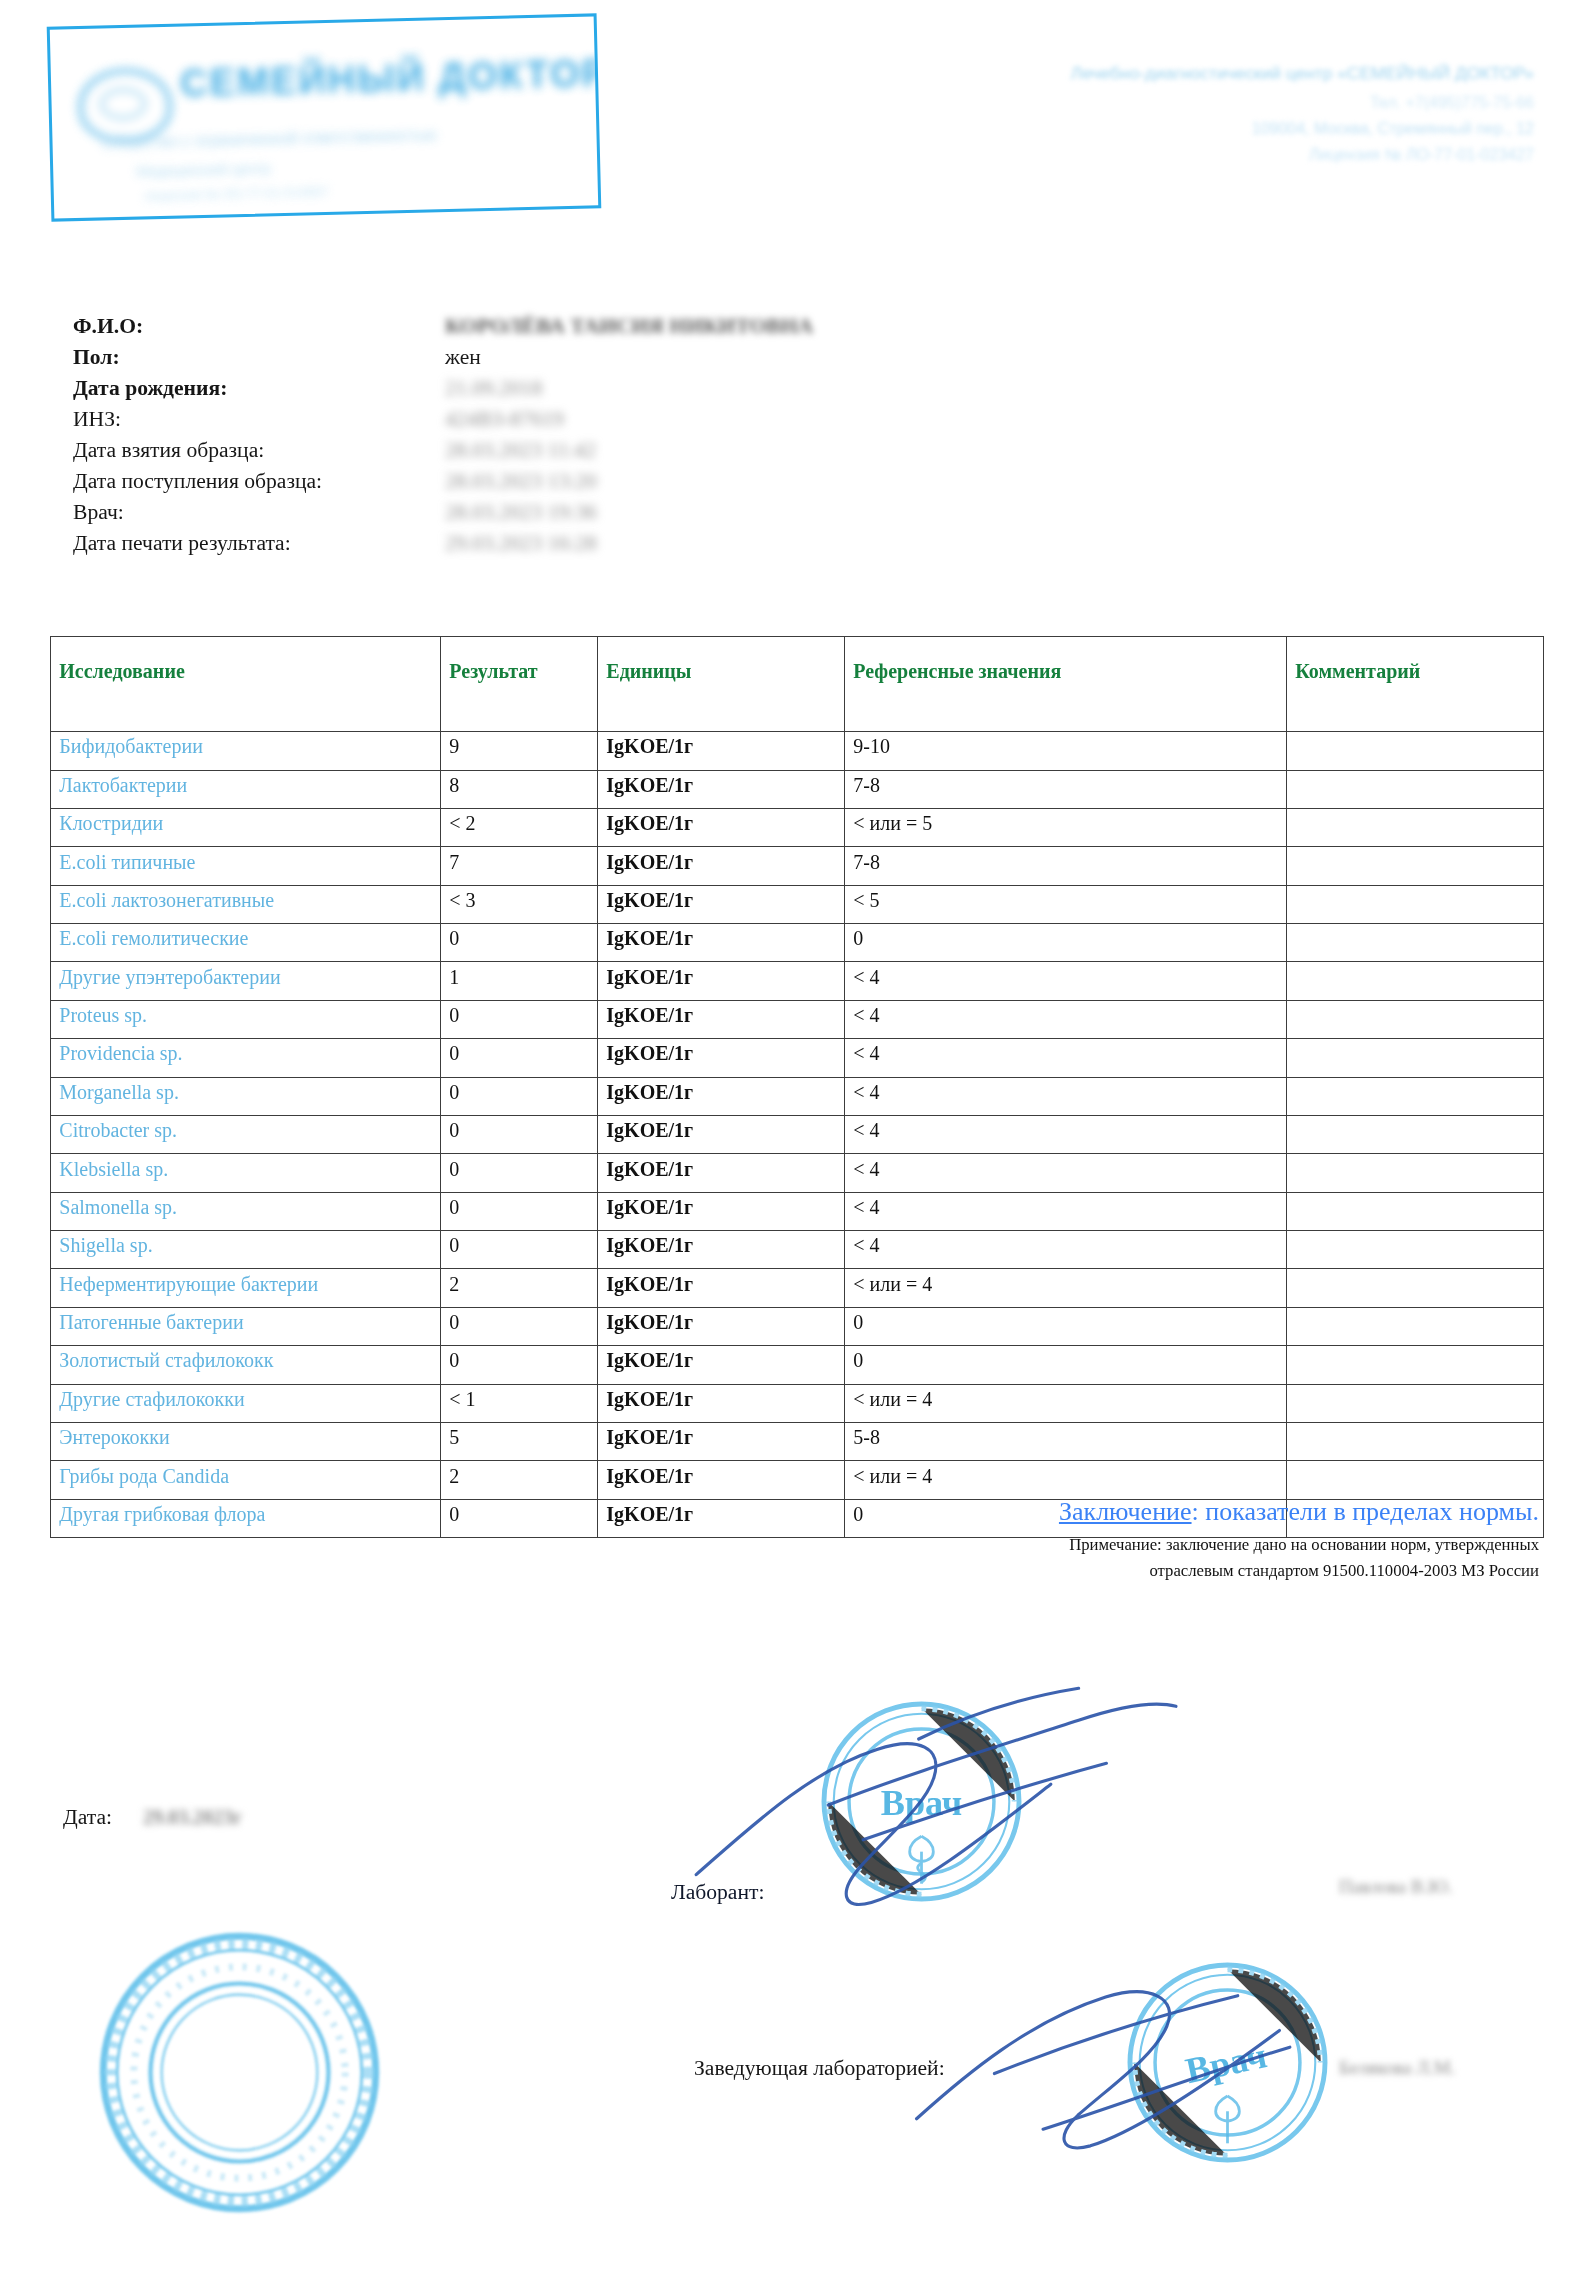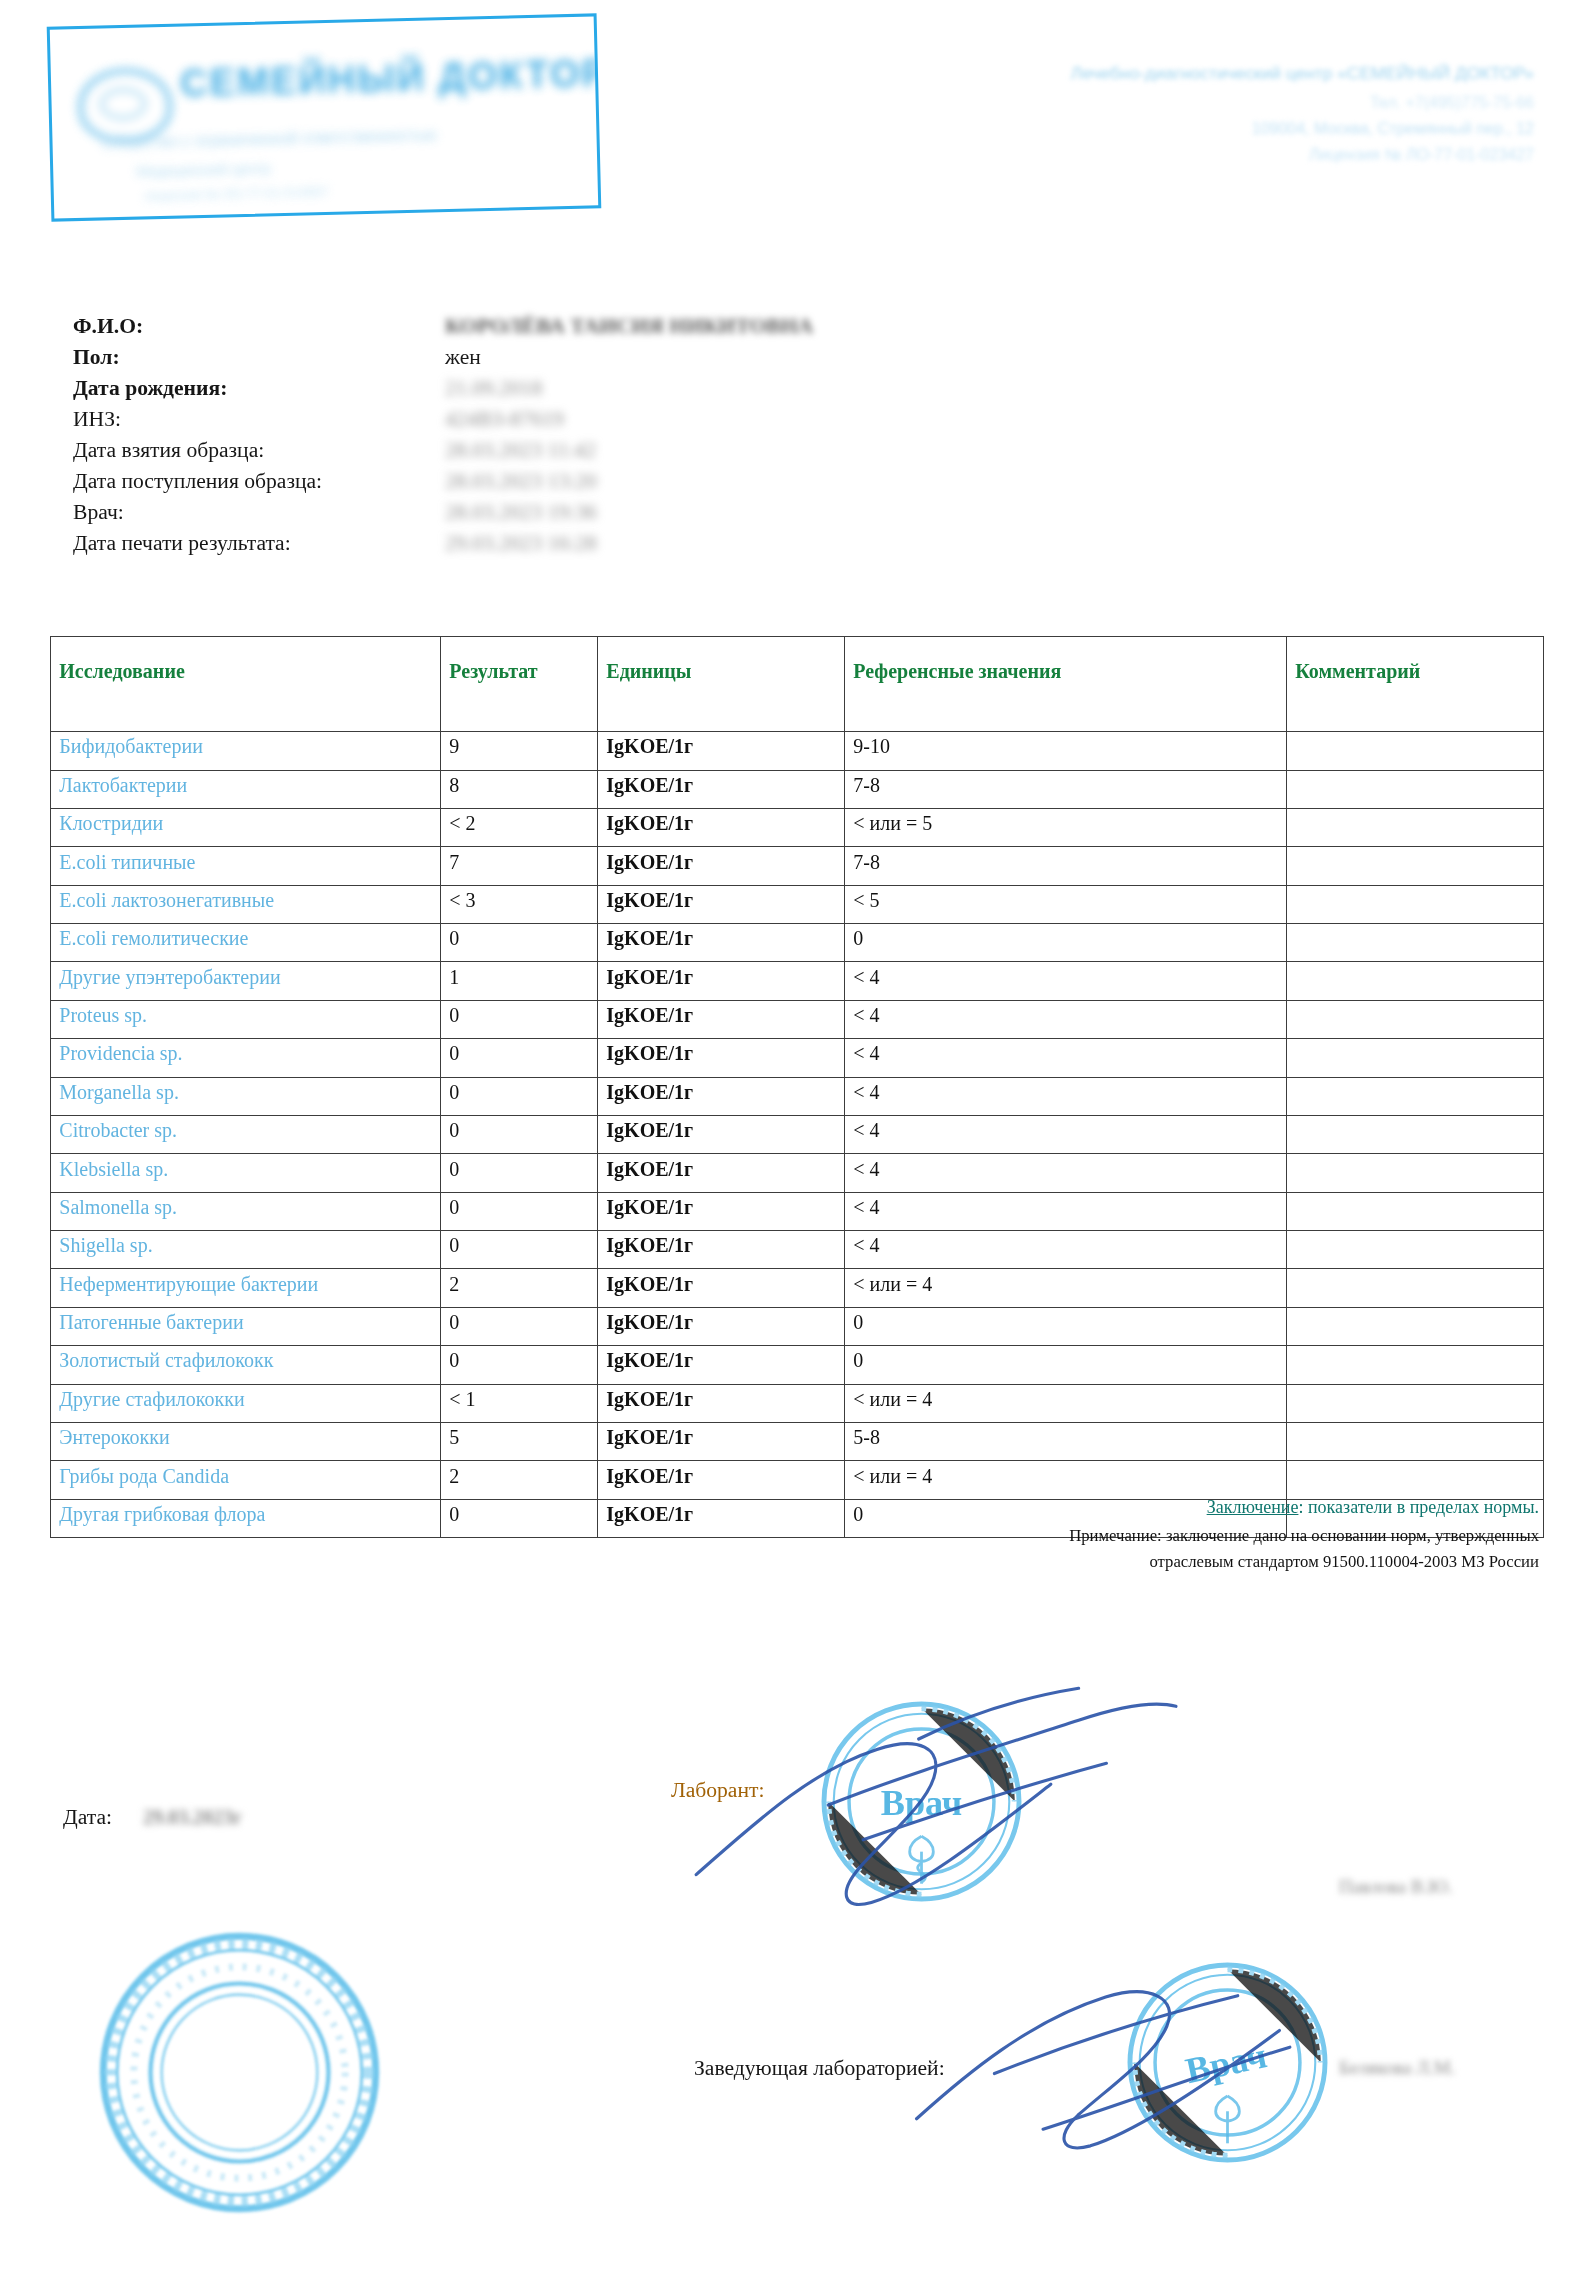--- a/index.html
+++ b/index.html
@@ -200,22 +200,22 @@
 
   
   #conclusion-block {
     position: absolute;
     right: 56px;
     top: 1497px;
     width: 821px;
     text-align: right;
   }
   #conclusion-line {
-    font-size: 18px;
-    color: #0f766e;
+    font-size: 26px;
+    color: #3b82f6;
     white-space: nowrap;
   }
   #conclusion-label {
     text-decoration: underline;
     font-weight: normal;
   }
   #note-line-1,
   #note-line-2 {
     font-size: 16.7px;
     color: #111111;
@@ -239,23 +239,23 @@
     font-size: 20px;
     color: #8a8a8a;
     font-weight: bold;
     filter: blur(3.5px);
     white-space: nowrap;
   }
 
   #lab-assistant-label {
     position: absolute;
     left: 671px;
-    top: 1778px;
+    top: 1880px;
     font-size: 21.6px;
-    color: #a16207;
+    color: #0f172a;
     white-space: nowrap;
   }
   #lab-assistant-name {
     position: absolute;
     left: 1339px;
     top: 1876px;
     font-size: 19px;
     color: #8e8e8e;
     filter: blur(3.1px);
     white-space: nowrap;

